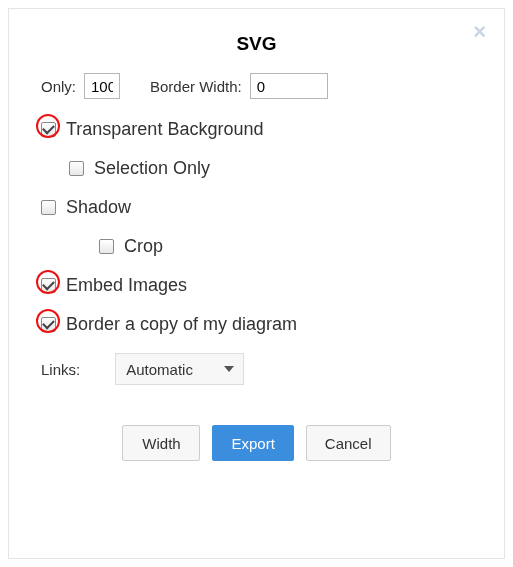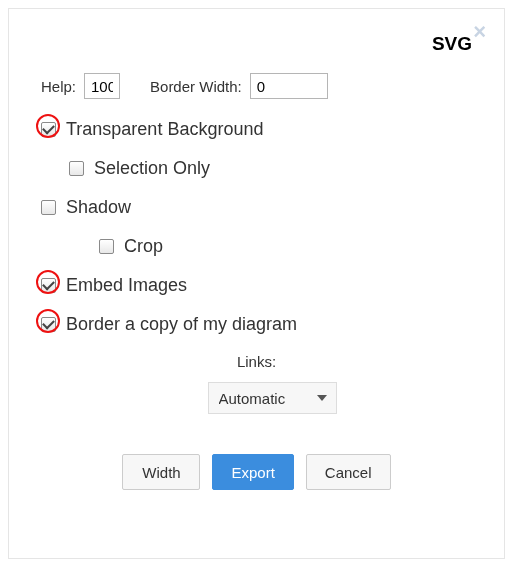--- a/index.html
+++ b/index.html
@@ -28,21 +28,21 @@
     position: absolute;
     top: 12px;
     right: 18px;
     font-size: 22px;
     color: #c8d4e3;
     cursor: pointer;
     line-height: 1;
     font-weight: bold;
   }
   .title {
-    text-align: right;
+    text-align: center;
     font-weight: bold;
     font-size: 19px;
     margin-bottom: 18px;
     color: #000;
   }
   .row-top {
     display: flex;
     align-items: center;
     gap: 8px;
     margin-bottom: 20px;
@@ -92,24 +92,23 @@
     border: 2px solid #e11;
     border-radius: 50%;
     left: -5px;
     top: -5px;
     pointer-events: none;
   }
   .opt-label { font-size: 18px; }
   .links-row {
     display: flex;
     align-items: center;
-    gap: 12px;
+    gap: 4px;
     margin-top: 4px;
     margin-bottom: 40px;
-    flex-direction: column;
   }
   .select-wrap {
     position: relative;
     width: 160px;
     padding-left: 31px;
   }
   .select-wrap select {
     width: 100%;
     height: 32px;
     border: 1px solid #ddd;
@@ -156,21 +155,21 @@
 </head>
 <body>
 
 <div class="dialog">
 
   <div class="close-x">×</div>
 
   <div class="title">SVG</div>
 
   <div class="row-top">
-    <span class="lbl">Help:</span>
+    <span class="lbl">Only:</span>
     <input type="text" class="zoom-input" value="100%" style="">
     <span class="gap"></span>
     <span class="lbl">Border Width:</span>
     <input type="text" class="border-input" value="0" style="">
   </div>
 
   <div class="opt-row">
     <div class="ring"></div>
     <div class="checkbox checked"></div>
     <span class="opt-label">Transparent Background</span>

